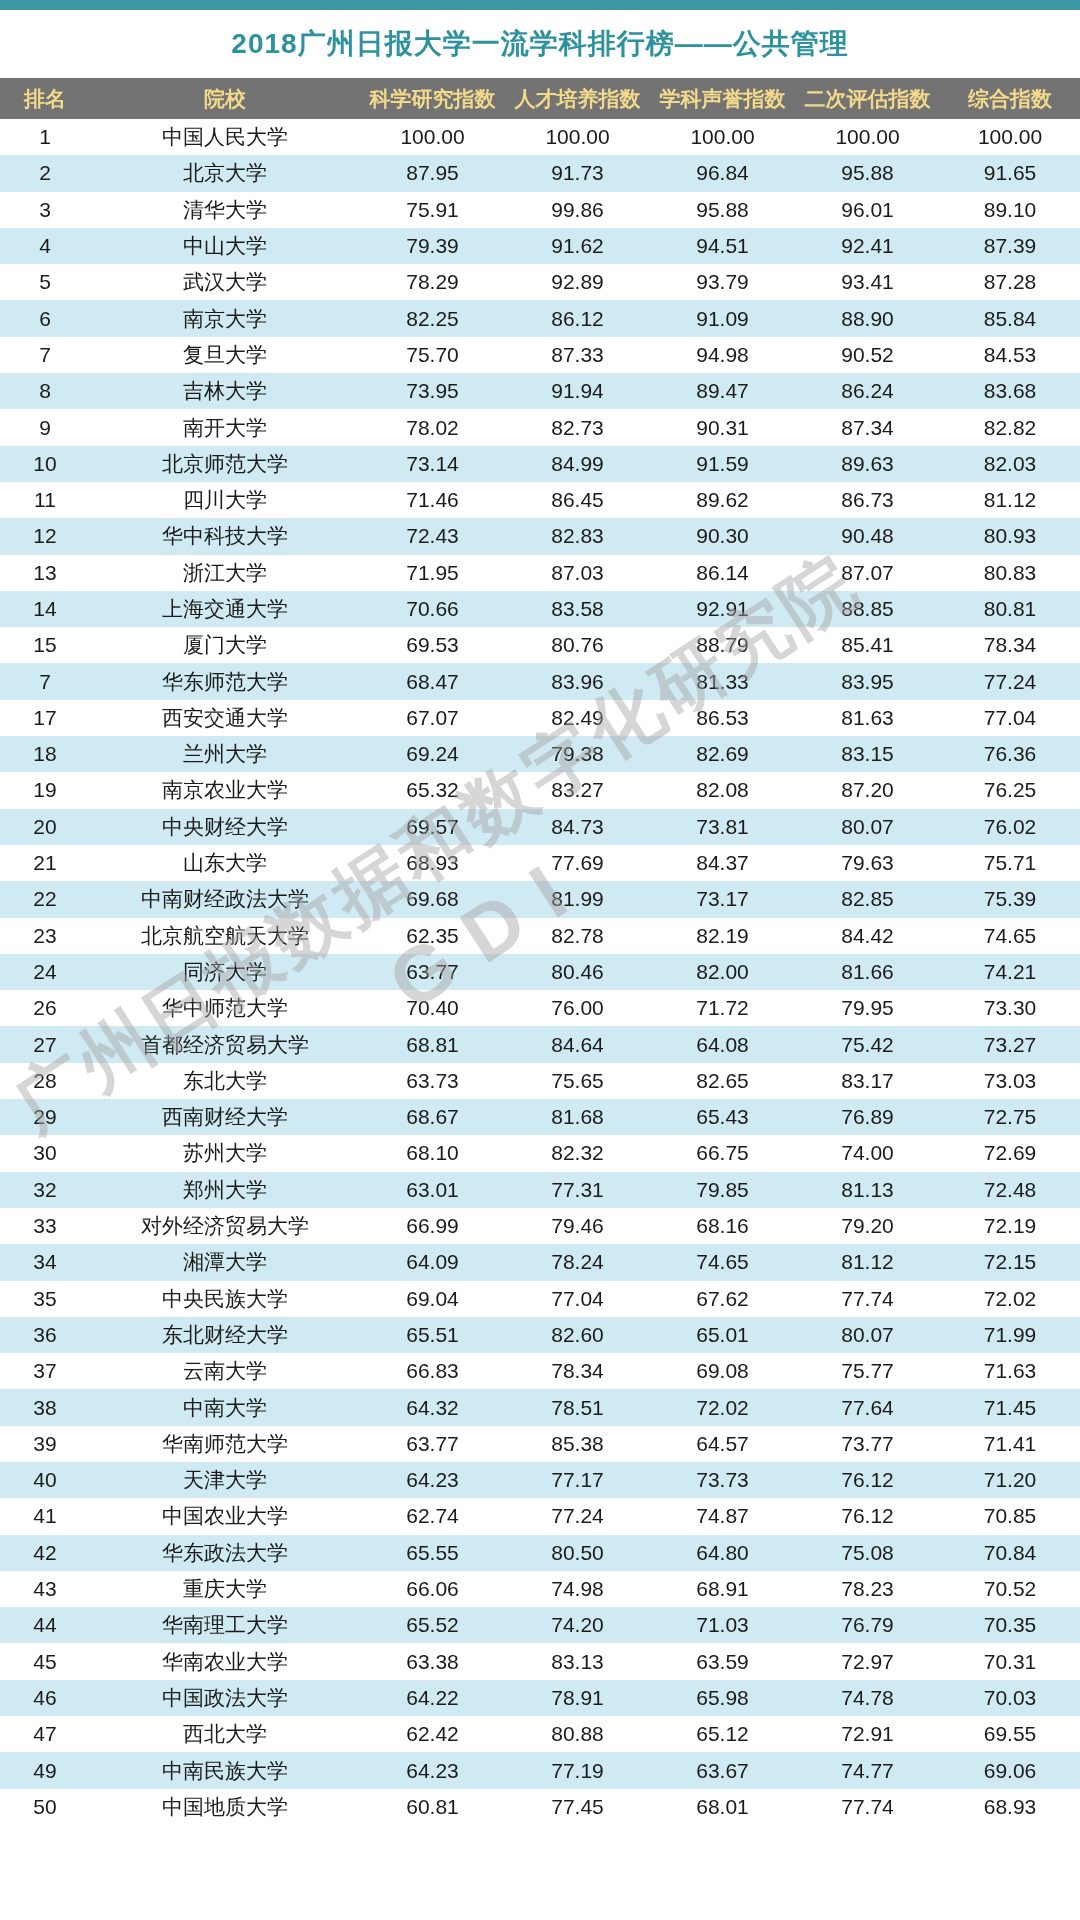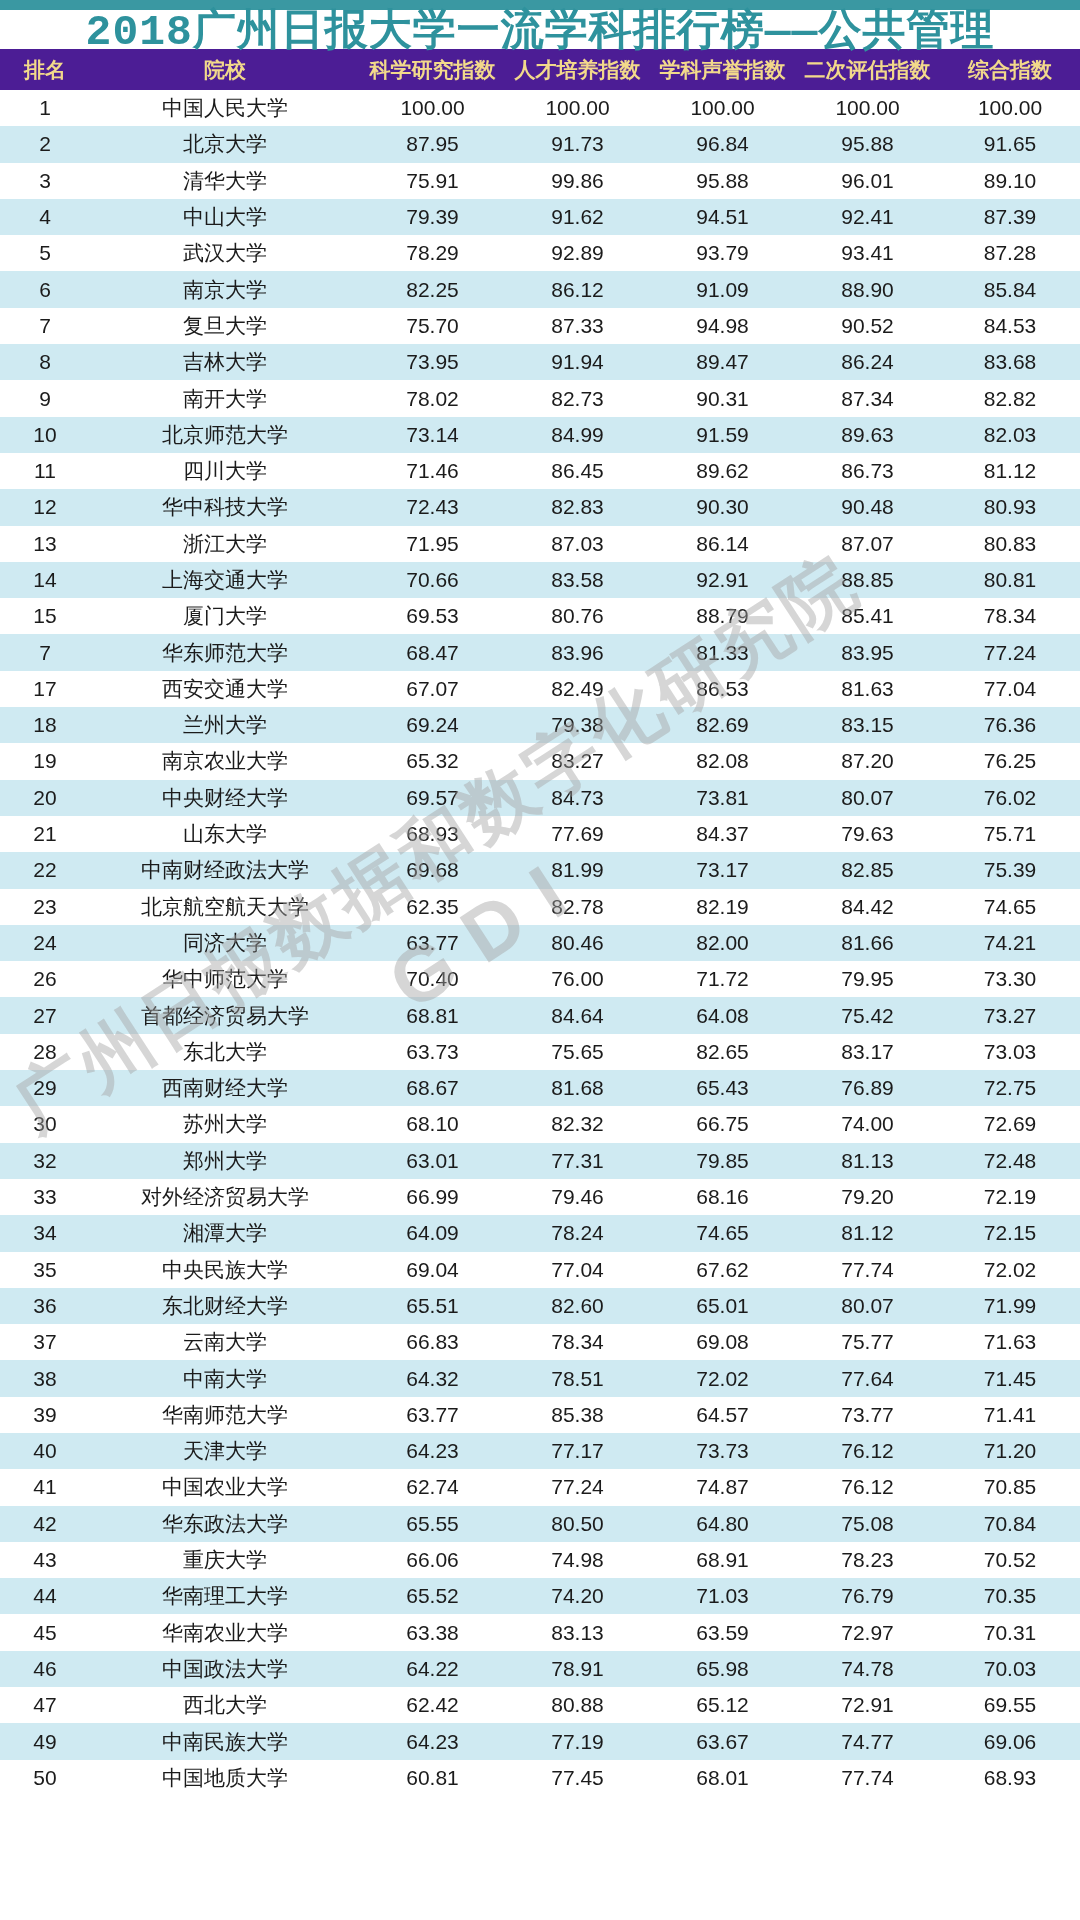--- a/index.html
+++ b/index.html
@@ -7,30 +7,30 @@
     width: 1080px; height: 1920px;
     position: relative; overflow: hidden;
     background: #ffffff;
     font-family: "Liberation Sans", sans-serif;
   }
   .top-strip {
     height: 10px; width: 100%;
     background: #3a98a2;
   }
   .page-title {
-    margin: 0; height: 39px;
+    margin: 0; height: 68px;
     display: flex; align-items: center; justify-content: center;
-    font-size: 43px; font-weight: bold;
-    color: #2e929d; letter-spacing: 1px; font-family: Liberation Mono, monospace;
+    font-size: 28px; font-weight: bold;
+    color: #2e929d; letter-spacing: 1px;
   }
   table.rank-table {
     width: 100%; border-collapse: collapse; table-layout: fixed;
   }
   table.rank-table thead th {
-    background: #4c1d95;
+    background: #737373;
     color: #f2d98b;
     font-size: 21px; font-weight: bold;
     height: 41px; padding: 0;
     text-align: center;
   }
   table.rank-table td {
     height: 36.3px; padding: 0;
     font-size: 21px; color: #1b1b1b;
     text-align: center;
     white-space: nowrap; overflow: hidden;

